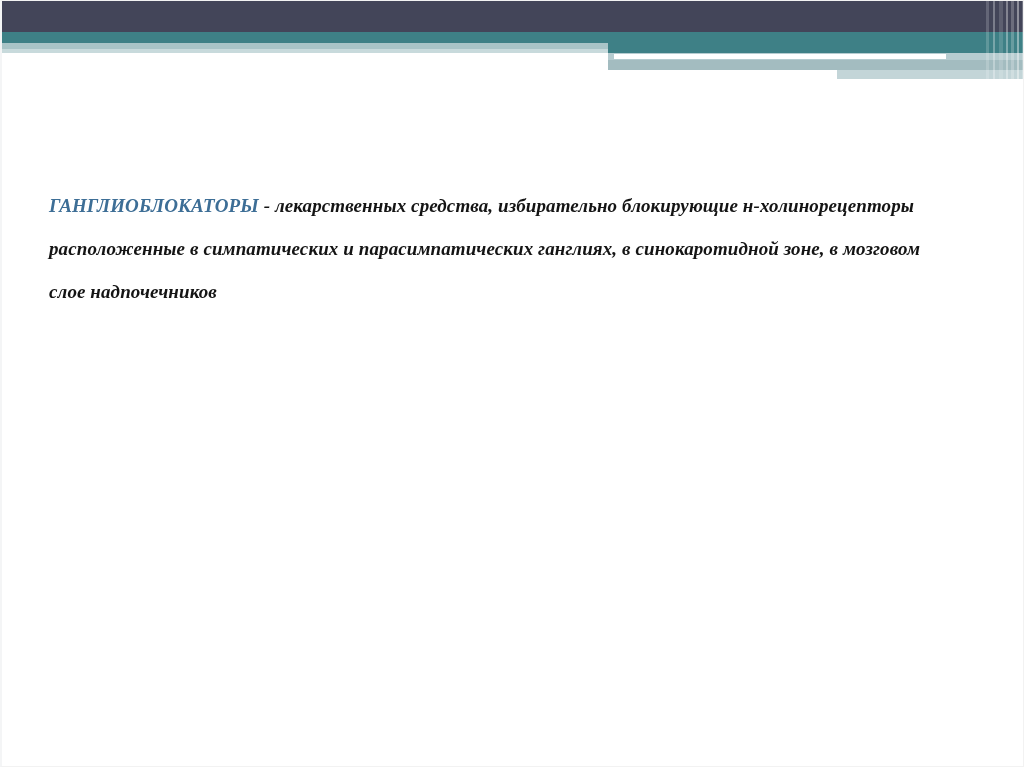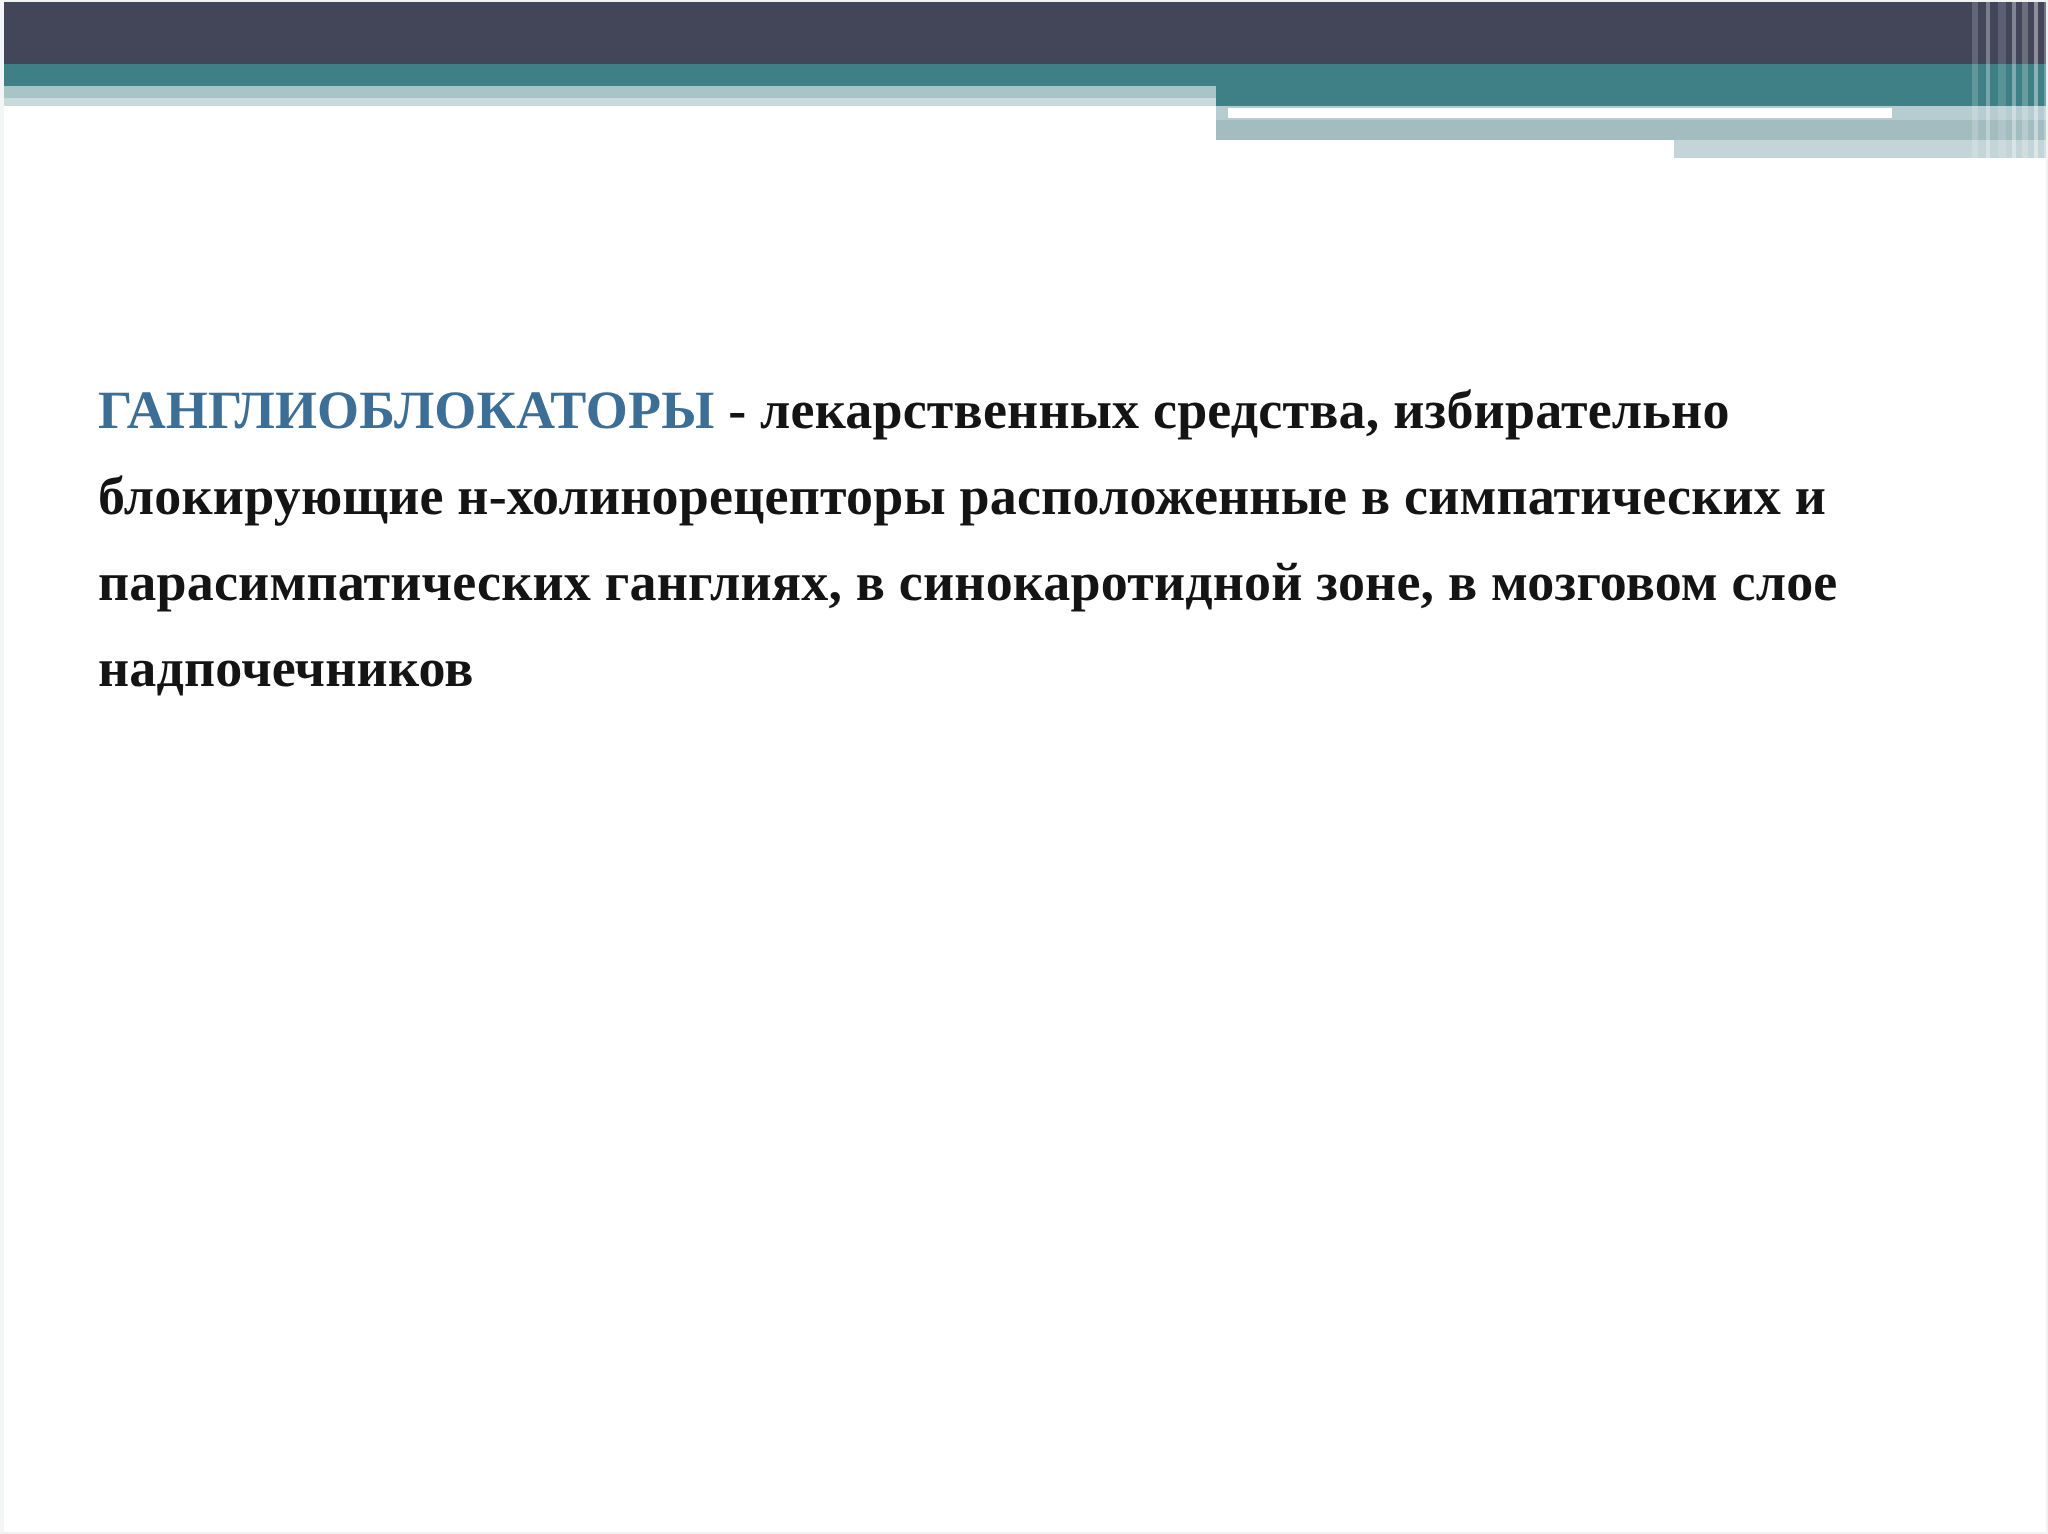--- a/index.html
+++ b/index.html
@@ -142,24 +142,25 @@
   .stripes i.s7 { left: 40px; width: 4px;  opacity: .26; }
 
   
   .body-text {
     position: absolute;
     left: 47px;
     top: 183px;
     width: 890px;
     font-family: "Liberation Serif", "DejaVu Serif", serif;
     font-weight: bold;
-    font-size: 27px;
+    font-size: 19px;
     line-height: 43px;
     color: #141414;
     letter-spacing: 0.1px;
+    font-style: italic;
   }
   .term {
     color: #3d6e96;
   }
 </style>
 </head>
 <body>
 
 <div class="slide">
 

